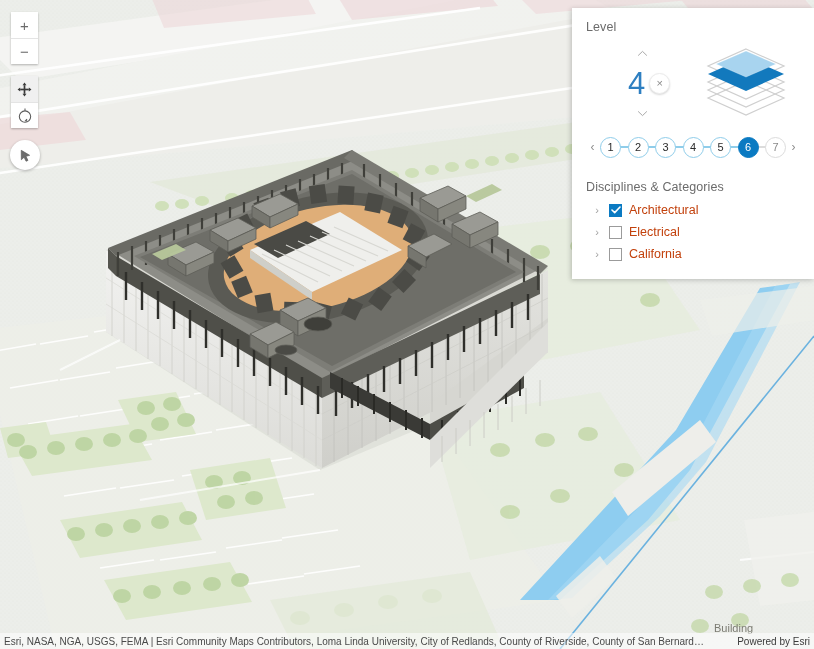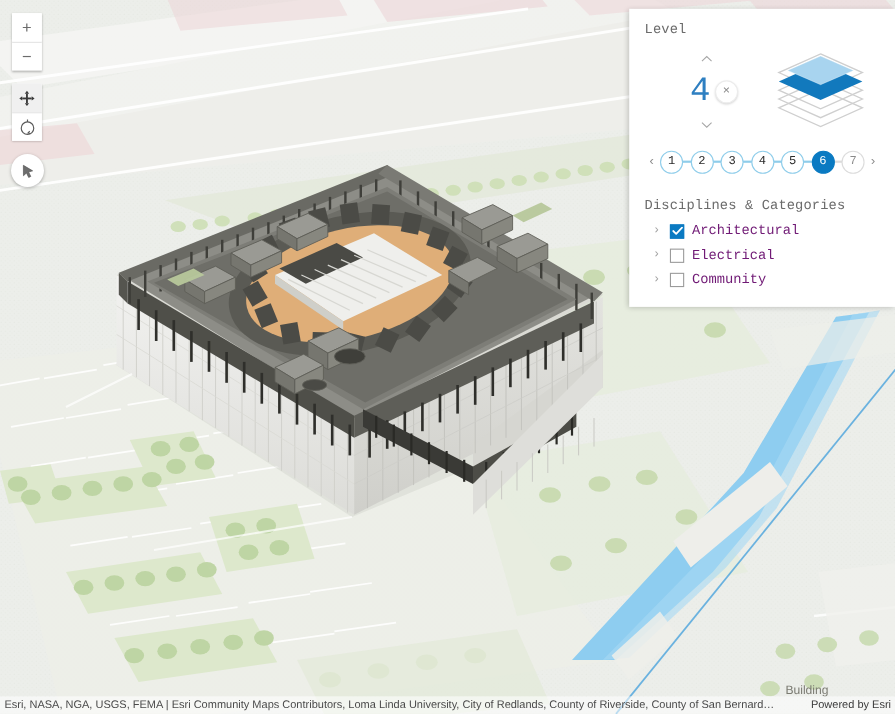--- a/index.html
+++ b/index.html
@@ -60,21 +60,21 @@
   
   .panel {
     position: absolute;
     left: 572px; top: 8px;
     width: 242px;
     background: #ffffff;
     box-shadow: -1px 1px 5px rgba(0,0,0,.22);
     z-index: 50;
     padding: 0 0 14px 0;
   }
-  .panel-section { padding: 0 14px; font-family: Liberation Mono, monospace; }
+  .panel-section { padding: 0 14px; }
   .panel-label {
     font-size: 12.5px;
     color: #6b6b6b;
     padding-top: 12px;
     padding-bottom: 2px;
     letter-spacing: .1px;
   }
 
   
   .level-row {
@@ -190,21 +190,21 @@
     background: #fff;
     display: flex; align-items: center; justify-content: center;
     cursor: pointer;
     flex: none;
   }
   .cbox.checked {
     background: #0a7ac2;
     border-color: #0a7ac2;
   }
   .disc-name {
-    font-size: 12.5px; color: #701a75;
+    font-size: 12.5px; color: #c2410c;
   }
 
   
   .attrib {
     position: absolute; left: 0; bottom: 0;
     width: 814px; height: 16px;
     display: flex; align-items: center;
     justify-content: space-between;
     padding: 0 4px;
     font-size: 10px;
@@ -812,21 +812,21 @@
 
         <div class="disc-item">
           <span class="disc-expand">›</span>
           <span class="cbox"></span>
           <span class="disc-name">Electrical</span>
         </div>
 
         <div class="disc-item">
           <span class="disc-expand">›</span>
           <span class="cbox"></span>
-          <span class="disc-name">Community</span>
+          <span class="disc-name">California</span>
         </div>
 
       </div>
     </div>
   </div>
 
   <div class="attrib">
     <span class="attrib-text">Esri, NASA, NGA, USGS, FEMA | Esri Community Maps Contributors, Loma Linda University, City of Redlands, County of Riverside, County of San Bernardino, California State Pa…</span>
     <span class="attrib-powered">Powered by Esri</span>
   </div>

